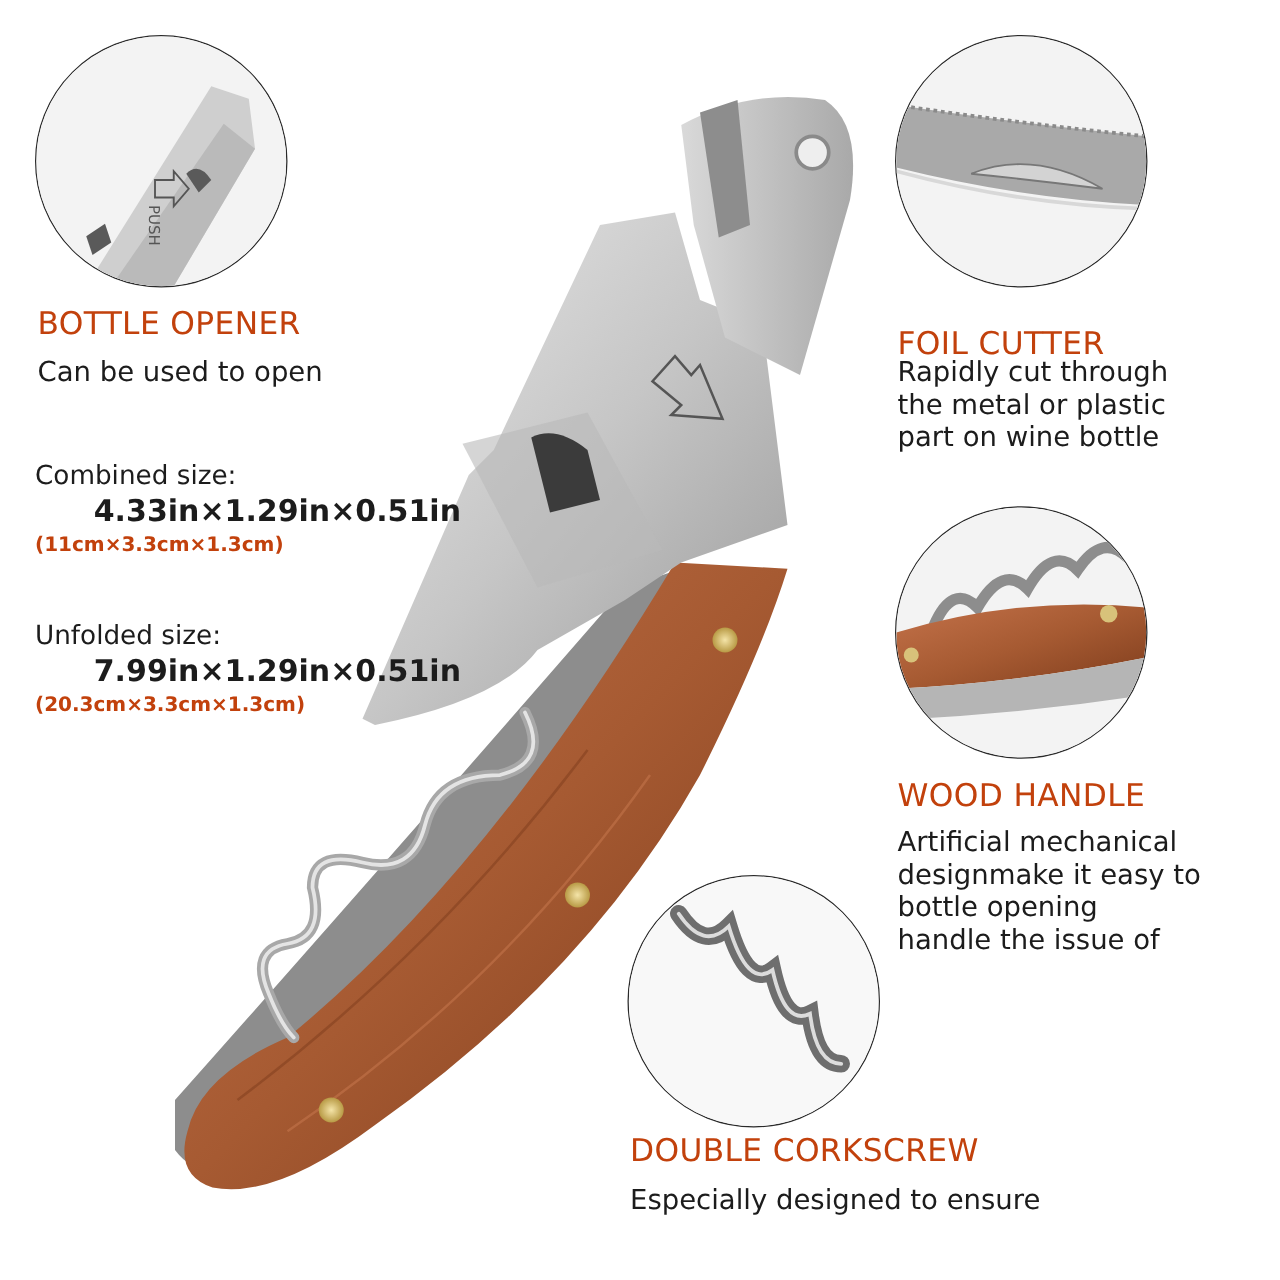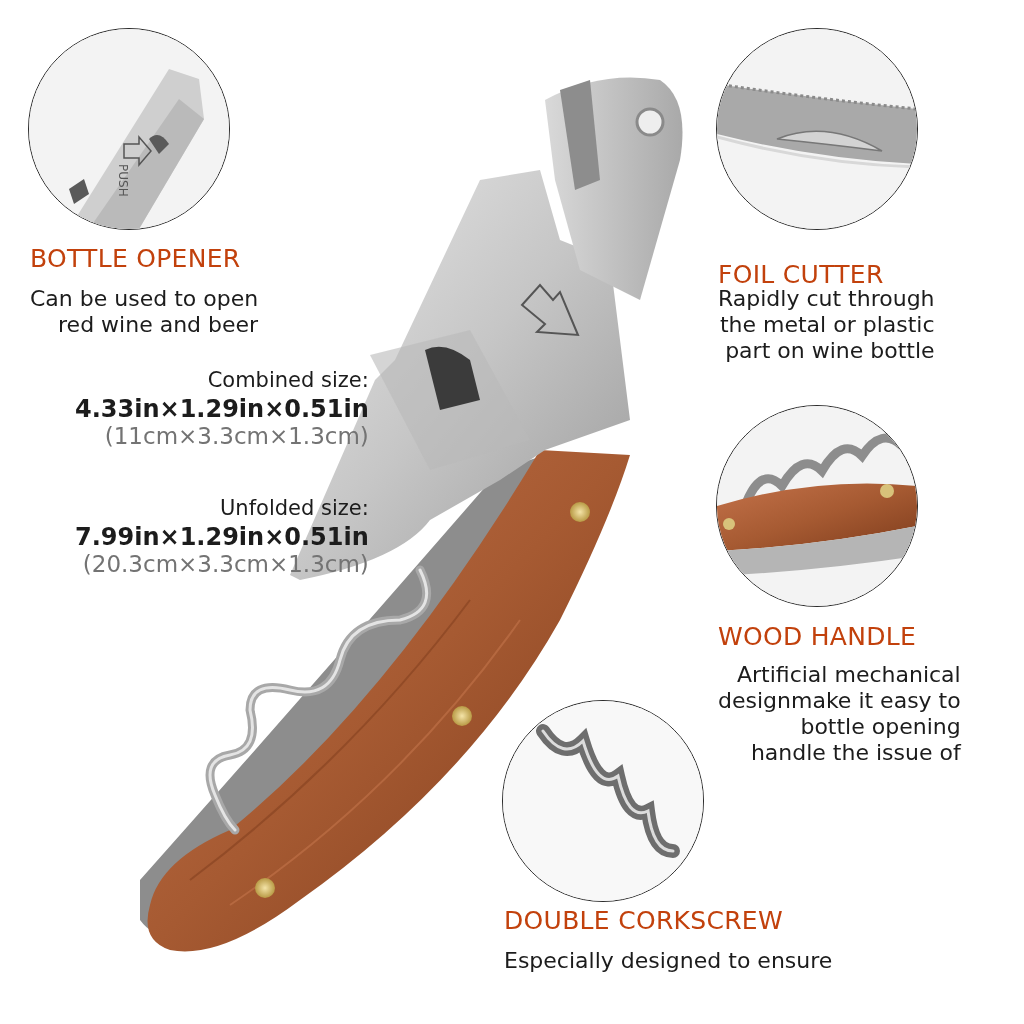--- a/index.html
+++ b/index.html
@@ -5,24 +5,24 @@
   html, body { margin: 0; padding: 0; }
   body {
     width: 1024px; height: 1024px; background: #ffffff; position: relative; overflow: hidden;
     font-family: "DejaVu Sans", sans-serif; color: #1c1c1c;
   }
   .circle {
     position: absolute; width: 200px; height: 200px; border-radius: 50%;
     border: 1.5px solid #2a2a2a; overflow: hidden; background: #f4f4f4;
   }
   .heading { position: absolute; font-size: 25px; letter-spacing: 0.3px; color: #c2410c; white-space: nowrap; }
-  .desc { position: absolute; font-size: 22px; line-height: 26px; color: #1c1c1c; white-space: nowrap; text-align: right; }
+  .desc { position: absolute; font-size: 22px; line-height: 26px; color: #1c1c1c; white-space: nowrap; }
   .spec-label { font-size: 21px; line-height: 30px; }
   .spec-in { font-size: 24px; line-height: 28px; font-weight: bold; margin-left: 47px; }
-  .spec-cm { font-size: 23px; line-height: 26px; font-weight: 400; color: #737373; }
+  .spec-cm { font-size: 16px; line-height: 26px; font-weight: 700; color: #c2410c; }
   .product { position: absolute; left: 0; top: 0; width: 1024px; height: 1024px; pointer-events: none; }
 </style>
 </head>
 <body>
 
 <svg class="product" viewBox="0 0 1024 1024">
   <defs>
     <linearGradient id="wood" x1="0" y1="0" x2="1" y2="1">
       <stop offset="0" stop-color="#c4724a"></stop>
       <stop offset="0.5" stop-color="#a65a32"></stop>
@@ -117,21 +117,20 @@
     </g>
     <g fill="none" stroke="#dcdcdc" stroke-width="3" stroke-linecap="round">
       <path d="M40,30 Q60,60 80,40 Q95,90 115,75 Q125,120 145,110 Q150,150 170,150"></path>
     </g>
   </svg>
 </div>
 
 <div class="heading" style="left:30px; top:244px;">BOTTLE OPENER</div>
 <div class="desc" style="left:30px; top:286px;">
   <div>Can be used to open</div>
-  <div>red wine and beer</div>
 </div>
 
 <div class="desc" style="left:28px; top:365px;">
   <div class="spec-label">Combined size:</div>
   <div class="spec-in">4.33in×1.29in×0.51in</div>
   <div class="spec-cm">(11cm×3.3cm×1.3cm)</div>
 </div>
 <div class="desc" style="left:28px; top:493px;">
   <div class="spec-label">Unfolded size:</div>
   <div class="spec-in">7.99in×1.29in×0.51in</div>

